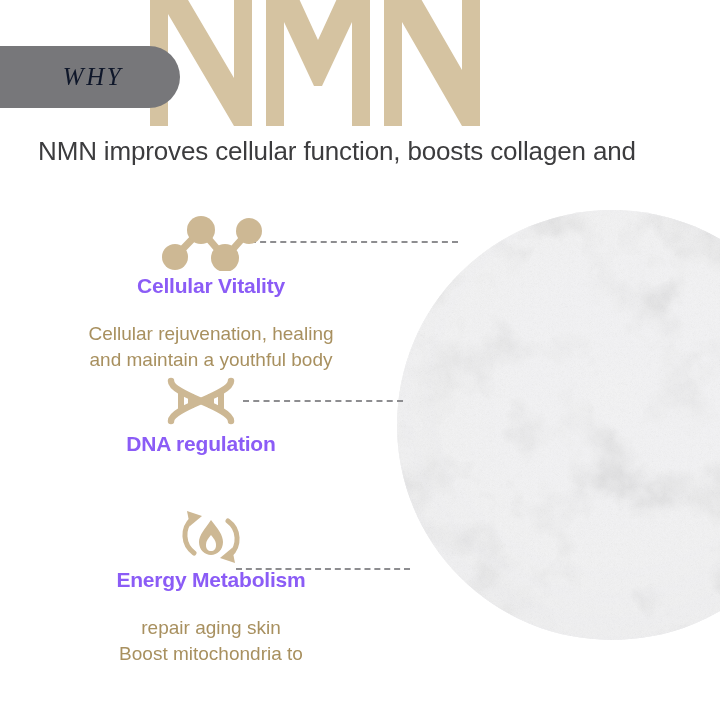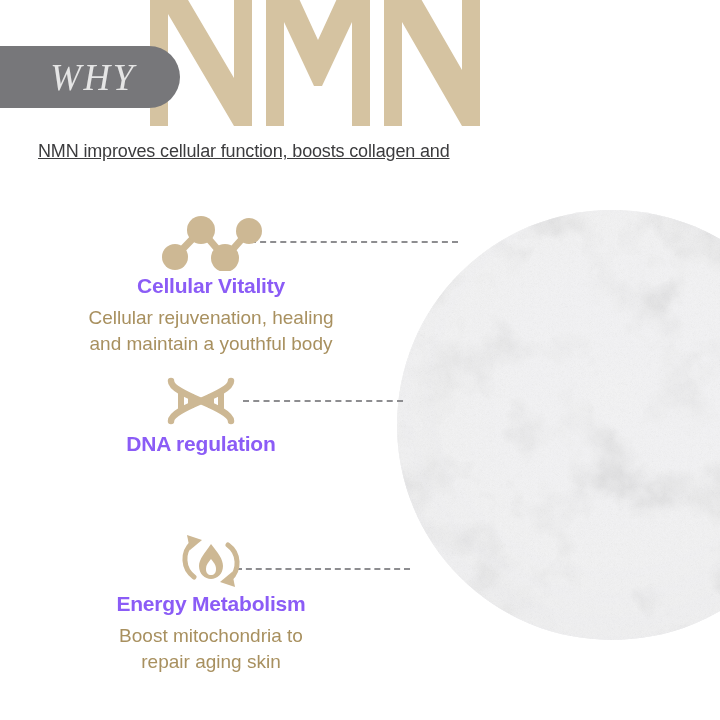--- a/index.html
+++ b/index.html
@@ -26,40 +26,39 @@
   .why-pill{
     position:absolute;
     left:0; top:46px;
     width:180px; height:62px;
     background:#77777a;
     border-radius:0 34px 34px 0;
     display:flex; align-items:center; justify-content:center;
     z-index:5;
   }
   .why-pill .why-text{
-    color:#e5e5e5;
+    color:#0f172a;
     font-family:"Liberation Serif", serif;
     font-style:italic;
-    font-size:37px;
+    font-size:25px;
     letter-spacing:2.5px;
     font-weight:400;
     padding-left:6px;
   }
 
   
   .intro{
     position:absolute;
     left:38px; top:136px;
     width:650px;
     color:#3c3c3e;
-    font-size:18px;
+    font-size:26px;
     line-height:31px;
     letter-spacing:-0.15px;
     z-index:4;
-    text-decoration:underline;
   }
   .intro .line{display:block;white-space:nowrap;}
 
   
   .powder-circle{
     position:absolute;
     left:397px; top:210px;
     width:430px; height:430px;
     border-radius:50%;
     overflow:hidden;
@@ -88,35 +87,35 @@
     font-weight:bold;
     font-size:21px;
     letter-spacing:-0.2px;
     margin-top:2px;
   }
   .feat-desc{
     display:block;
     color:#a8905f;
     font-size:19px;
     line-height:26px;
-    margin-top:7px;
+    margin-top:23px;
   }
   .feat-desc .line{display:block;white-space:nowrap;}
 
   
   .dash-line{
     position:absolute;
     height:0;
     border-top:2px dashed #8d8d90;
     z-index:2;
   }
 
   .f1{left:46px;  top:214px; width:330px;}
   .f2{left:36px;  top:372px; width:330px;}
-  .f3{left:46px;  top:532px; width:330px;}
+  .f3{left:46px;  top:508px; width:330px;}
 </style>
 </head>
 <body>
 
 <div id="page">
 
   <div class="wordmark">
     <svg width="330" height="160" viewBox="0 0 330 160" fill="none" aria-hidden="true">
       <g fill="#d5c3a1">
 
@@ -230,18 +229,18 @@
         <g fill="#cdb894">
           <polygon points="9,4 24,9 12,19"></polygon>
           <polygon points="57,56 42,51 54,41"></polygon>
         </g>
         <path d="M33 13 C 40 22, 45 28, 45 35 C 45 43, 39 48, 33 48 C 27 48, 21 43, 21 35 C 21 28, 27 22, 33 13 Z" fill="#cdb894"></path>
         <path d="M33 28 C 37 33, 38 35, 38 38 C 38 42, 36 44, 33 44 C 30 44, 28 42, 28 38 C 28 35, 29 33, 33 28 Z" fill="#ffffff"></path>
       </svg>
     </div>
     <span class="feat-title">Energy Metabolism</span>
     <span class="feat-desc">
+      <span class="line">repair aging skin</span>
       <span class="line">Boost mitochondria to</span>
-      <span class="line">repair aging skin</span>
     </span>
   </div>
 
 </div>
 
 </body></html>

